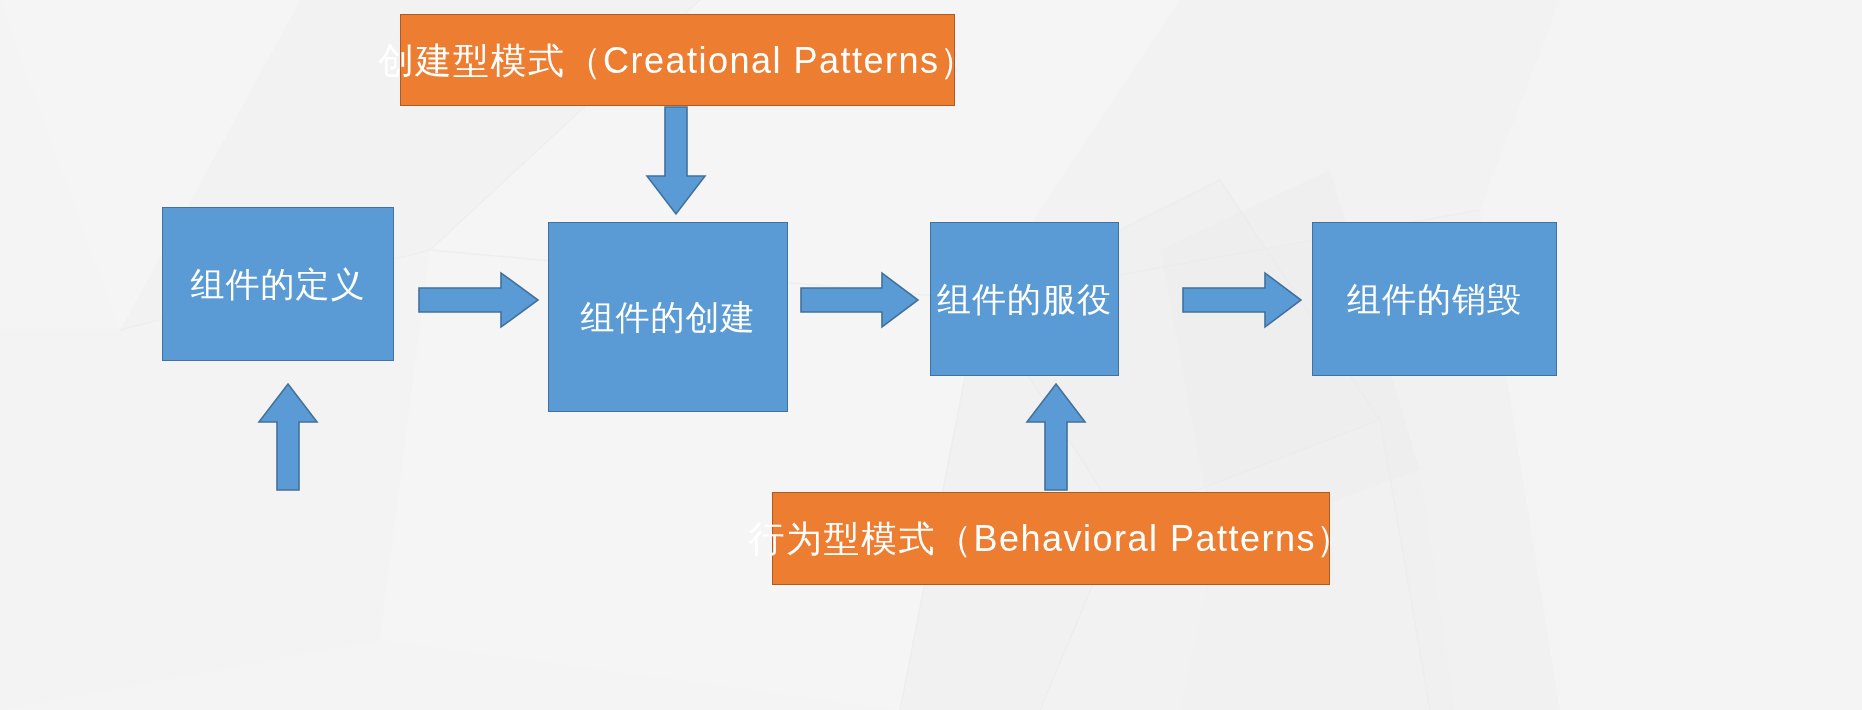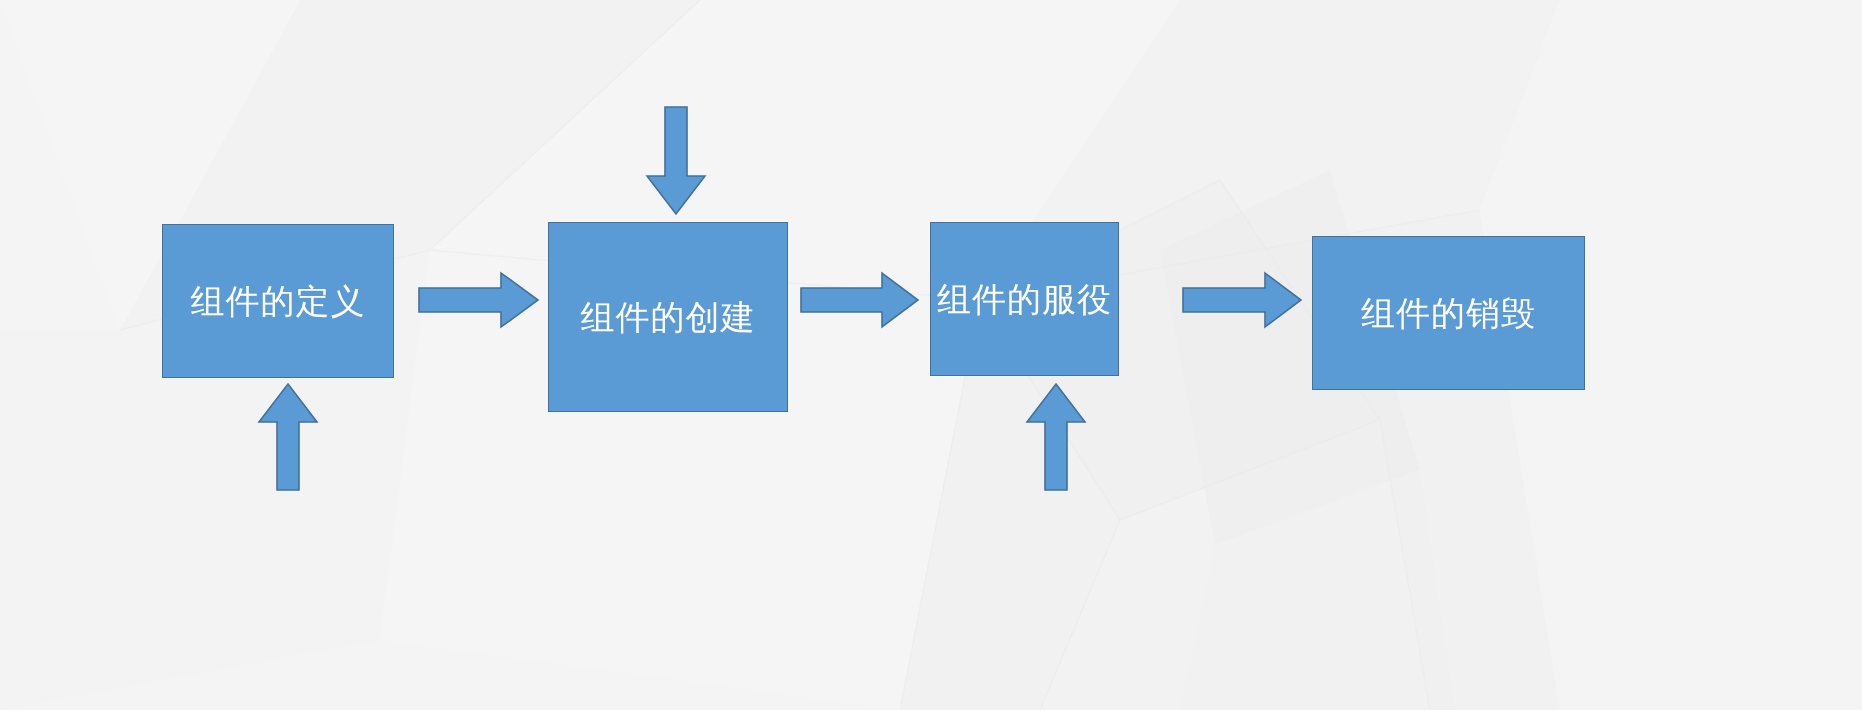--- a/index.html
+++ b/index.html
@@ -87,38 +87,41 @@
       <path d="M1120,520 L1040,710"></path>
       <path d="M1380,420 L1430,710"></path>
       <path d="M120,330 L430,250 L700,0"></path>
     </g>
     <g opacity="0.32">
       <polygon points="1160,250 1330,170 1420,470 1215,545" fill="#eaeaea"></polygon>
       <polygon points="1215,545 1420,470 1455,710 1180,710" fill="#efefef"></polygon>
     </g>
   </svg>
 
+  <div class="node node-orange" style="left:400px; top:14px; width:555px; height:92px;">
+    <span>创建型模式（Creational Patterns）</span>
+  </div>
 
   <svg class="arrow" style="left:640px; top:106px; width:72px; height:110px;" viewBox="0 0 72 110" preserveAspectRatio="none">
     <polygon points="25,1 47,1 47,70 65,70 36,108 7,70 25,70"></polygon>
   </svg>
 
-  <div class="node node-blue" style="left:162px; top:224px; width:232px; height:154px;">
+  <div class="node node-blue" style="left:162px; top:207px; width:232px; height:154px;">
     <span>组件的定义</span>
   </div>
 
   <div class="node node-blue" style="left:548px; top:222px; width:240px; height:190px;">
     <span>组件的创建</span>
   </div>
 
   <div class="node node-blue" style="left:930px; top:222px; width:189px; height:154px;">
     <span>组件的服役</span>
   </div>
 
-  <div class="node node-blue" style="left:1312px; top:222px; width:273px; height:154px;margin-top:14px;">
+  <div class="node node-blue" style="left:1312px; top:222px; width:245px; height:154px;">
     <span>组件的销毁</span>
   </div>
 
   <svg class="arrow" style="left:418px; top:272px; width:122px; height:56px;" viewBox="0 0 122 56" preserveAspectRatio="none">
     <polygon points="1,16 83,16 83,1 120,28 83,55 83,40 1,40"></polygon>
   </svg>
 
   <svg class="arrow" style="left:800px; top:272px; width:120px; height:56px;" viewBox="0 0 120 56" preserveAspectRatio="none">
     <polygon points="1,16 82,16 82,1 118,28 82,55 82,40 1,40"></polygon>
   </svg>
@@ -129,14 +132,17 @@
 
   <svg class="arrow" style="left:252px; top:382px; width:72px; height:110px;" viewBox="0 0 72 110" preserveAspectRatio="none">
     <polygon points="36,2 65,40 47,40 47,108 25,108 25,40 7,40"></polygon>
   </svg>
 
   <svg class="arrow" style="left:1020px; top:382px; width:72px; height:110px;" viewBox="0 0 72 110" preserveAspectRatio="none">
     <polygon points="36,2 65,40 47,40 47,108 25,108 25,40 7,40"></polygon>
   </svg>
 
 
+  <div class="node node-orange" style="left:772px; top:492px; width:558px; height:93px;">
+    <span>行为型模式（Behavioral Patterns）</span>
+  </div>
 
 </div>
 
 </body></html>

